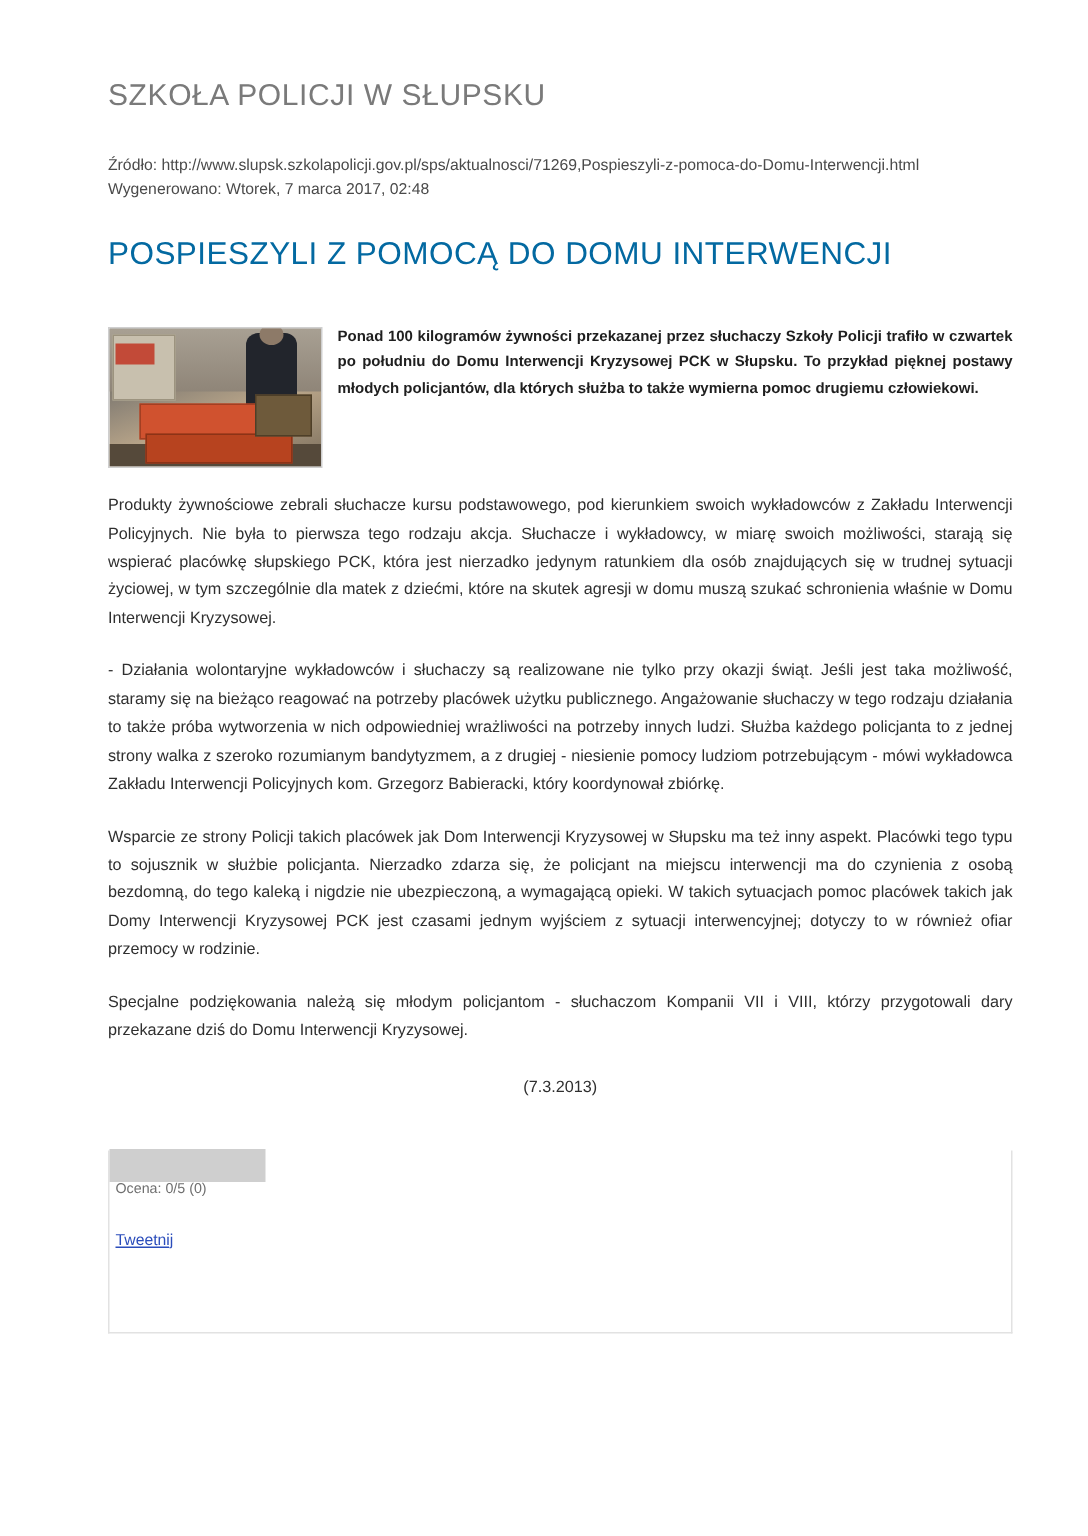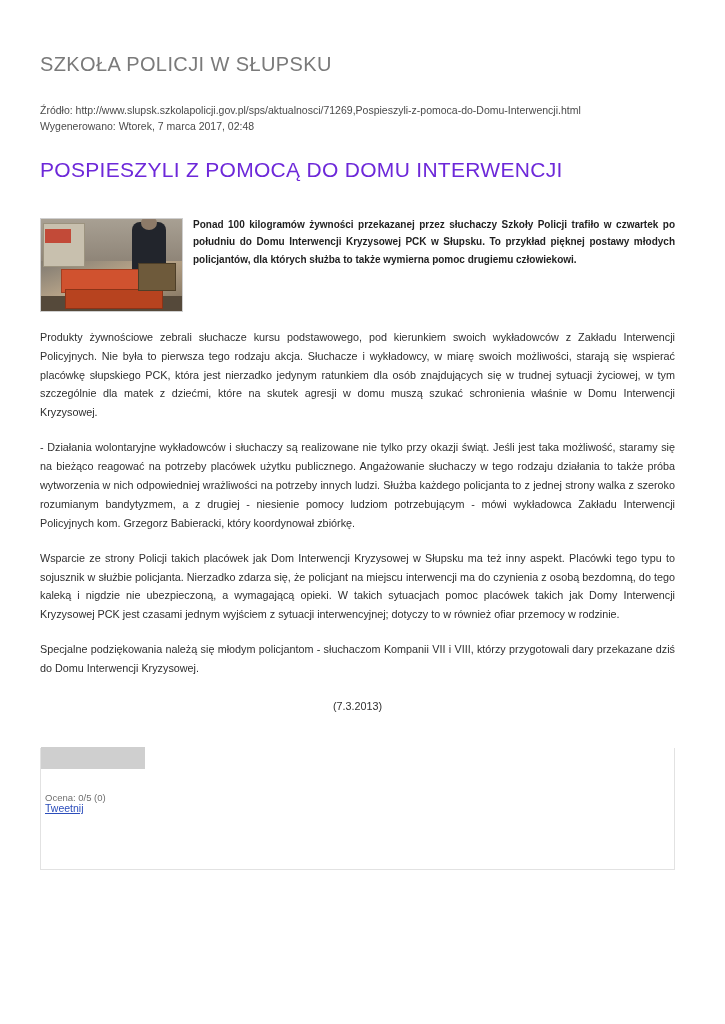--- a/index.html
+++ b/index.html
@@ -9,21 +9,21 @@
   }
   body {
     width: 725px;
     height: 1024px;
     font-family: "Liberation Sans", sans-serif;
     color: #333333;
     position: relative;
     overflow: hidden;
   }
   .page {
-    padding: 52px 50px 0 40px;
+    padding: 52px 50px 0 72px;
     box-sizing: border-box;
     width: 725px;
   }
   .site-title {
     font-size: 20px;
     font-weight: 400;
     color: #7a7a7a;
     letter-spacing: 0.4px;
     margin: 0 0 26px 0;
     line-height: 1.2;
@@ -33,21 +33,21 @@
     color: #4a4a4a;
     line-height: 1.55;
     margin-bottom: 22px;
   }
   .meta div {
     white-space: nowrap;
   }
   .article-title {
     font-size: 21px;
     font-weight: 400;
-    color: #6d28d9;
+    color: #0369a1;
     letter-spacing: 0.3px;
     margin: 0 0 34px 0;
     line-height: 1.2;
   }
   .body-text {
     font-size: 10.8px;
     line-height: 1.75;
     color: #2f2f2f;
     text-align: justify;
   }
@@ -144,21 +144,21 @@
     width: 104px;
     height: 22px;
     background: #cfcfcf;
     position: absolute;
     left: 0;
     top: -1px;
   }
   .rating {
     position: absolute;
     left: 4px;
-    top: 44px;
+    top: 20px;
     font-size: 9.5px;
     color: #6f6f6f;
   }
   .tweet {
     position: absolute;
     left: 4px;
     top: 54px;
     font-size: 10.5px;
     color: #2b4dbb;
     text-decoration: underline;

